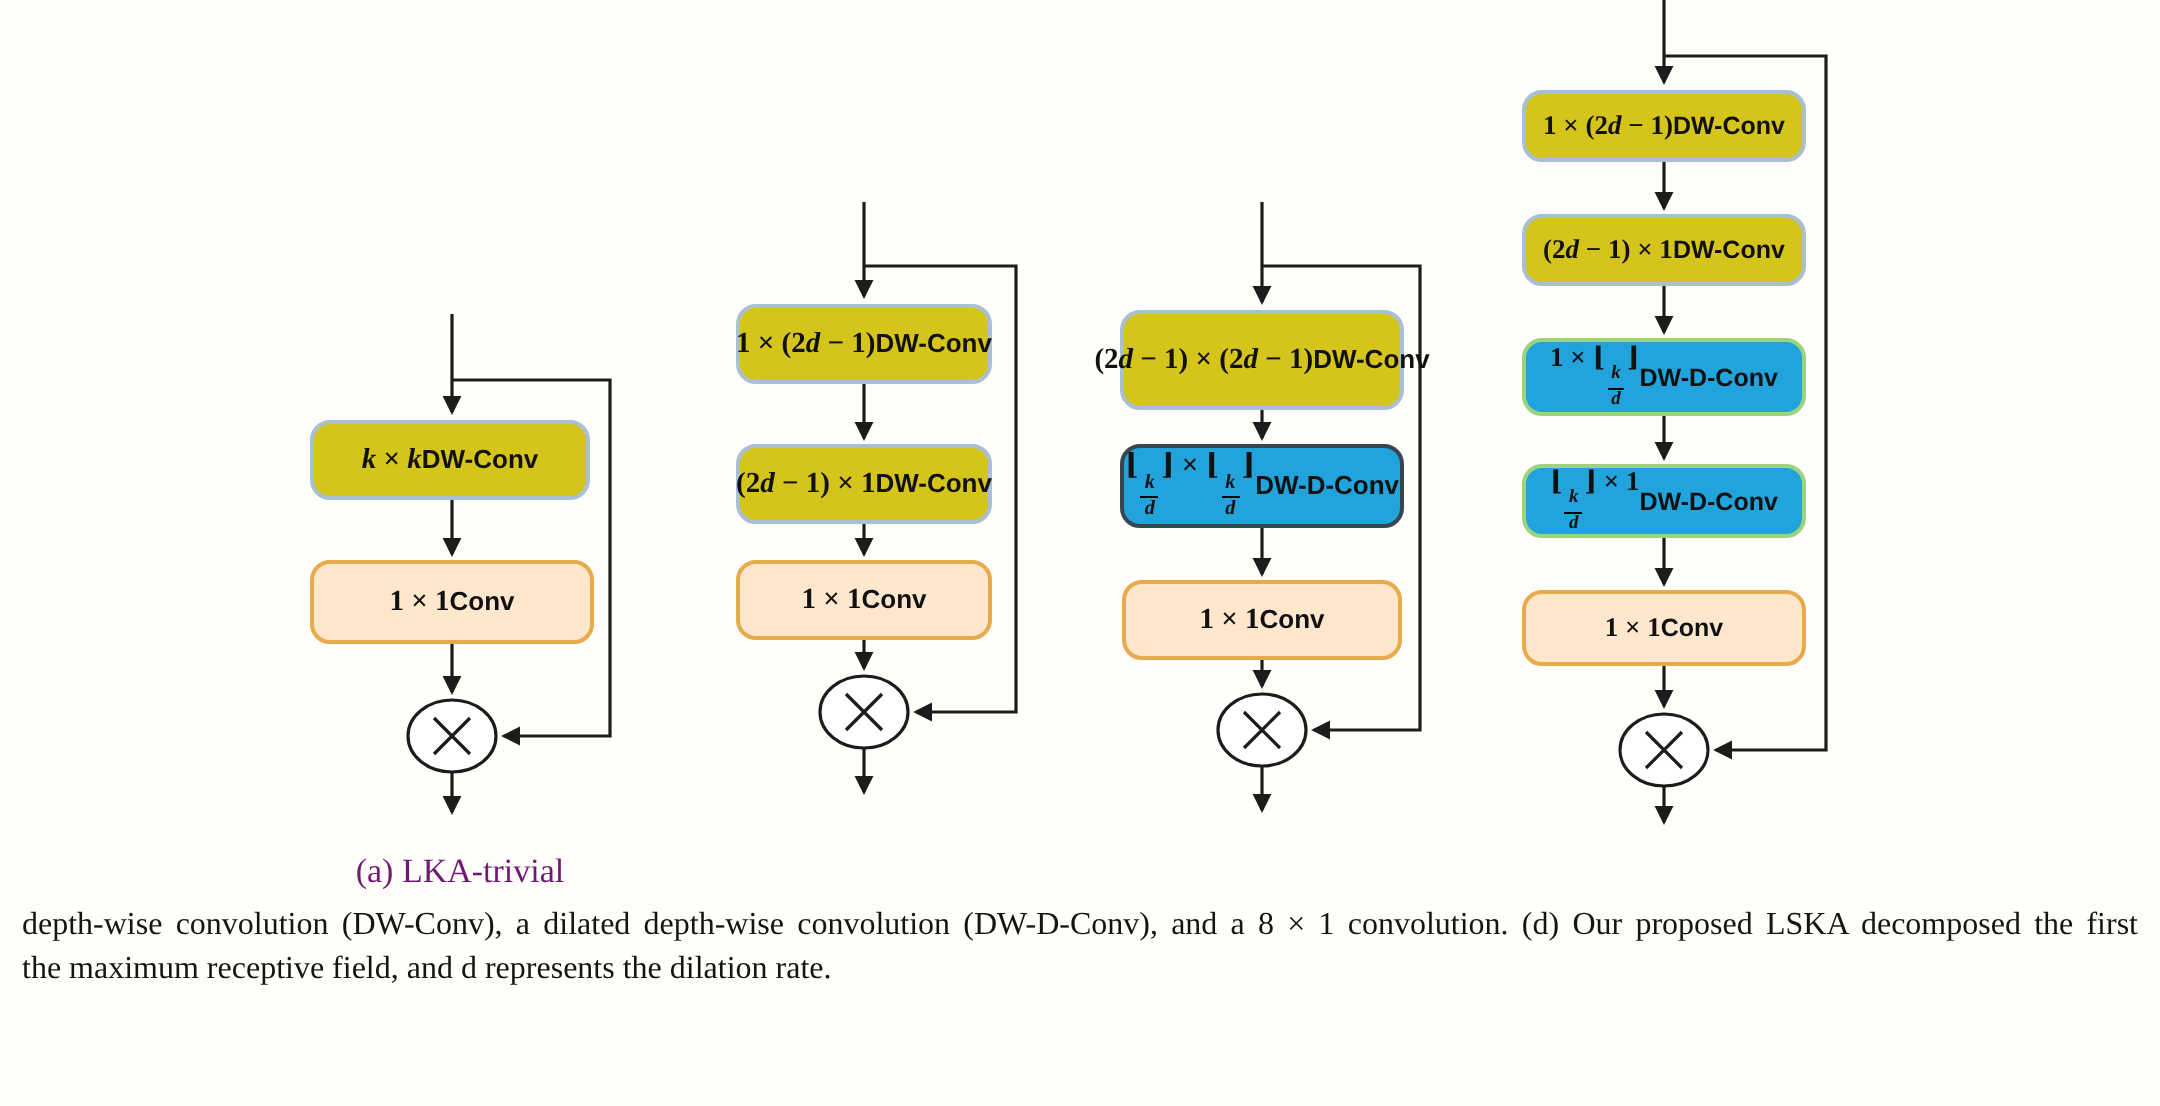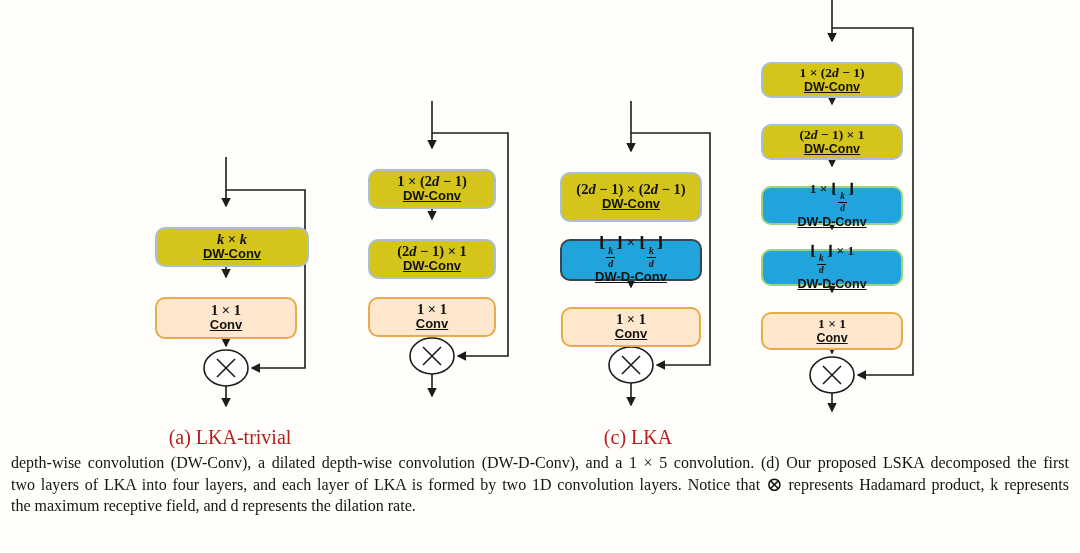--- a/index.html
+++ b/index.html
@@ -3,45 +3,45 @@
 <meta charset="utf-8">
 <style>
   html,body{margin:0;padding:0;background:#ffffff;}
   .stage{
     position:relative;width:1080px;height:553px;background:#fffefa;
     overflow:hidden;font-family:"Liberation Serif","DejaVu Serif",serif;color:#111;
   }
   .wires{position:absolute;left:0;top:0;width:1080px;height:453px;}
   .box{
     position:absolute;box-sizing:border-box;border-radius:10px;
-    display:flex;flex-direction:column;align-items:center;justify-content:center;
-    line-height:1.05;z-index:2;margin-top:17px;
+    display:flex;flex-direction:row;align-items:center;justify-content:center;
+    line-height:1.05;z-index:2;
   }
   .box.dw{background:var(--dw-fill);border:2px solid var(--dw-border);}
   .box.dwd{background:var(--dwd-fill);border:2px solid var(--dwd-border-dark);}
   .box.dwdg{background:var(--dwd-fill);border:2px solid var(--dwd-border-green);}
   .box.conv{background:var(--conv-fill);border:2px solid var(--conv-border);}
   .math-line{
     font-family:"Liberation Serif","DejaVu Serif",serif;
     font-weight:700;font-size:14.5px;line-height:1.0;white-space:nowrap;
   }
   .math-line i{font-style:italic;}
   .sm .math-line{font-size:13.5px;}
   .name-line{
     font-family:"Liberation Sans","DejaVu Sans",sans-serif;
-    font-weight:700;font-size:13px;line-height:1.15;margin-top:1px;white-space:nowrap;text-decoration:underline;
+    font-weight:700;font-size:13px;line-height:1.15;margin-top:1px;white-space:nowrap;
   }
   .sm .name-line{font-size:12.5px;}
   .frac{display:inline-flex;flex-direction:column;align-items:center;vertical-align:-0.45em;line-height:1;font-style:italic;margin:0 1px;}
   .frac .fn{font-size:0.70em;border-bottom:1.3px solid #000;padding:0 2px 1px;line-height:1;}
   .frac .fd{font-size:0.70em;padding-top:1px;line-height:1;}
   .floor{font-family:"DejaVu Serif",serif;font-weight:700;}
   .diag-label{
     position:absolute;top:426px;width:220px;text-align:center;
-    font-size:20px;color:#b91c1c;z-index:2;white-space:nowrap;
+    font-size:17px;color:#701a75;z-index:2;white-space:nowrap;
   }
   .caption{
     position:absolute;left:11px;top:452px;width:1058px;
     font-size:16px;line-height:21.6px;color:#141414;
   }
   .cap-line{text-align:justify;text-align-last:justify;}
   .cap-line.last{text-align:left;text-align-last:left;}
   .otimes{font-size:1.25em;line-height:1;vertical-align:-0.06em;}
 </style>
 </head>
@@ -98,21 +98,21 @@
         <ellipse cx="631" cy="365" rx="22" ry="18" fill="#ffffff"></ellipse>
         <path d="M622,356 L640,374 M640,356 L622,374"></path>
       </g>
       <g>
         <ellipse cx="832" cy="375" rx="22" ry="18" fill="#ffffff"></ellipse>
         <path d="M823,366 L841,384 M841,366 L823,384"></path>
       </g>
     </g>
   </svg>
 
-  <div class="box dw" style="left:155px;top:210px;width:154px;height:40px">
+  <div class="box dw" style="left:155px;top:210px;width:140px;height:40px">
     <div class="math-line"><i>k</i> × <i>k</i></div>
     <div class="name-line">DW-Conv</div>
   </div>
   <div class="box conv" style="left:155px;top:280px;width:142px;height:42px">
     <div class="math-line">1 × 1</div>
     <div class="name-line">Conv</div>
   </div>
 
   <div class="box dw" style="left:368px;top:152px;width:128px;height:40px">
     <div class="math-line">1 × (2<i>d</i> − 1)</div>
@@ -167,21 +167,19 @@
           <span class="fd">d</span>
         </span><span class="floor">⌋</span> × 1</div>
     <div class="name-line">DW-D-Conv</div>
   </div>
   <div class="box conv sm" style="left:761px;top:295px;width:142px;height:38px">
     <div class="math-line">1 × 1</div>
     <div class="name-line">Conv</div>
   </div>
 
   <div class="diag-label" style="left:120px">(a) LKA-trivial</div>
-  <div class="diag-label" style="left:528px">(c) LKA</div>
 
   <div class="caption">
-    <div class="cap-line">depth-wise convolution (DW-Conv), a dilated depth-wise convolution (DW-D-Conv), and a 1 × 5 convolution. (d) Our proposed LSKA decomposed the first</div>
-    <div class="cap-line">two layers of LKA into four layers, and each layer of LKA is formed by two 1D convolution layers. Notice that <span class="otimes">⊗</span> represents Hadamard product, k represents</div>
+    <div class="cap-line">depth-wise convolution (DW-Conv), a dilated depth-wise convolution (DW-D-Conv), and a 8 × 1 convolution. (d) Our proposed LSKA decomposed the first</div>
     <div class="cap-line last">the maximum receptive field, and d represents the dilation rate.</div>
   </div>
 
 </div>
 
 </body></html>

